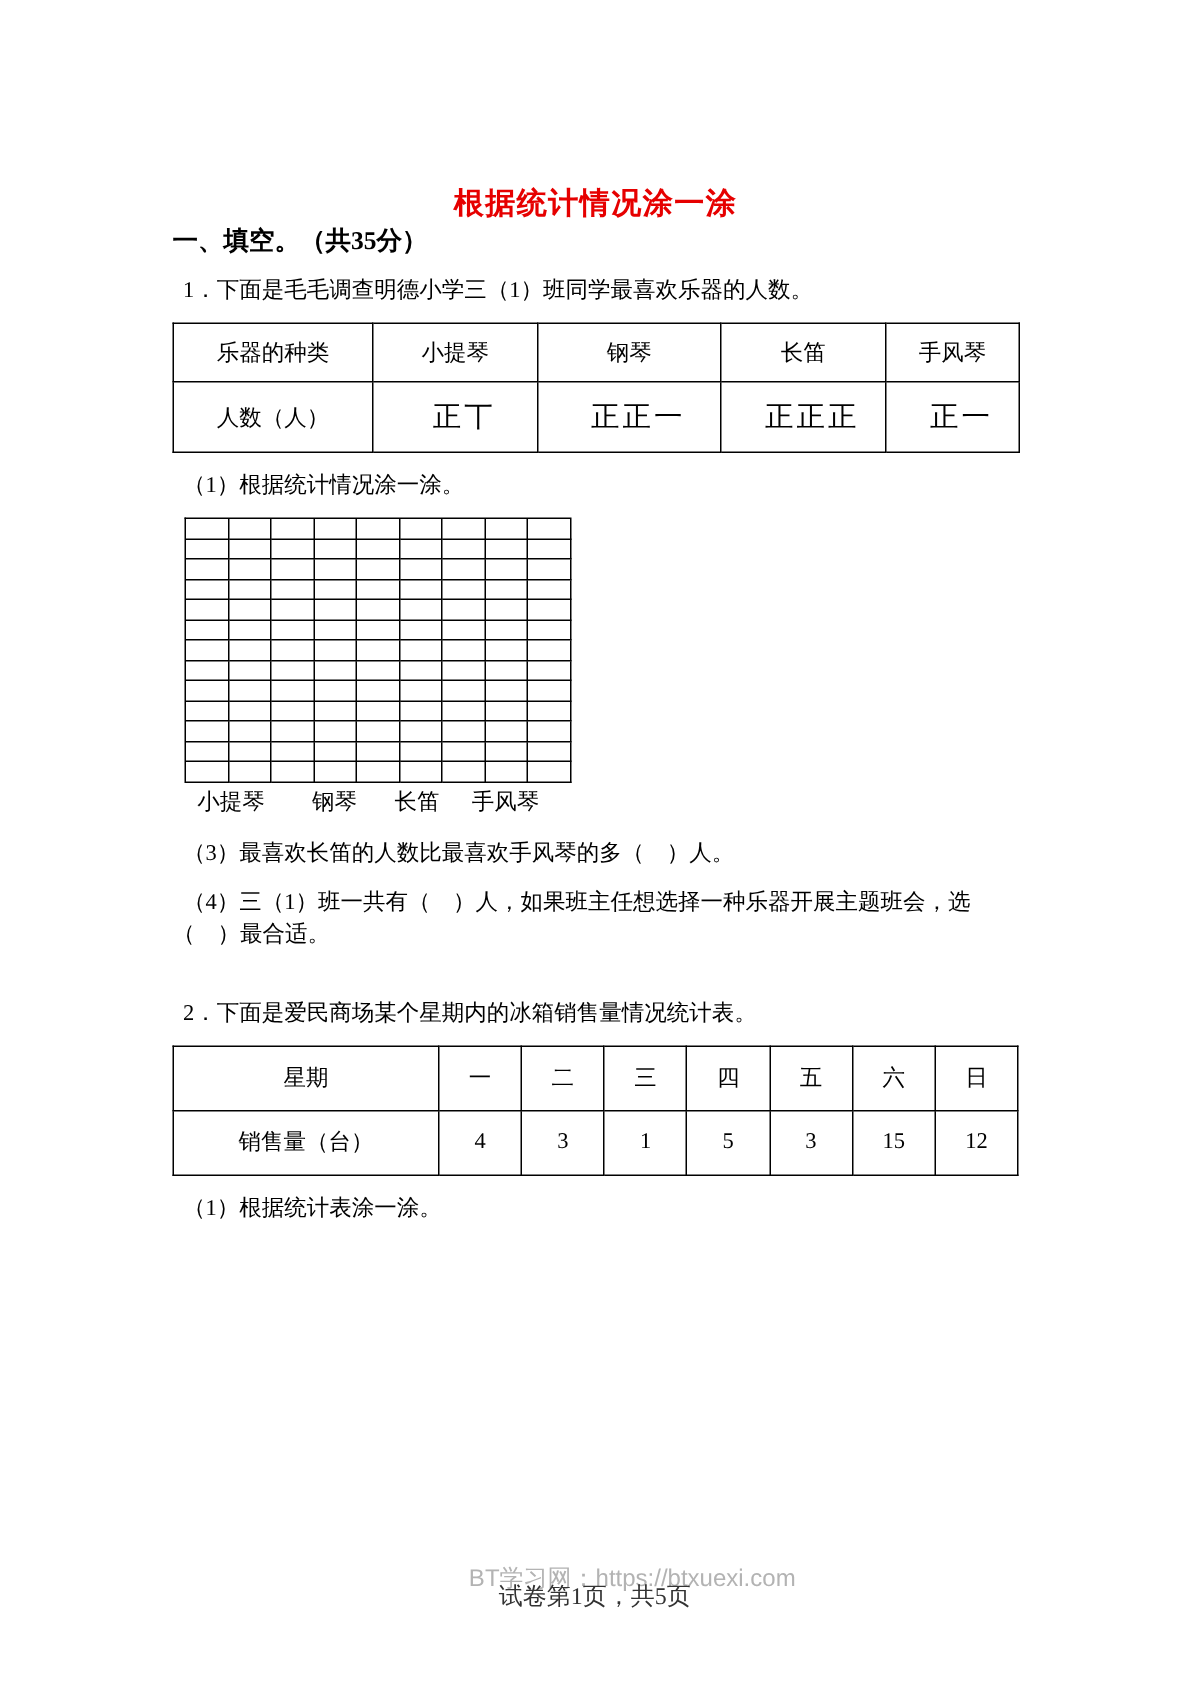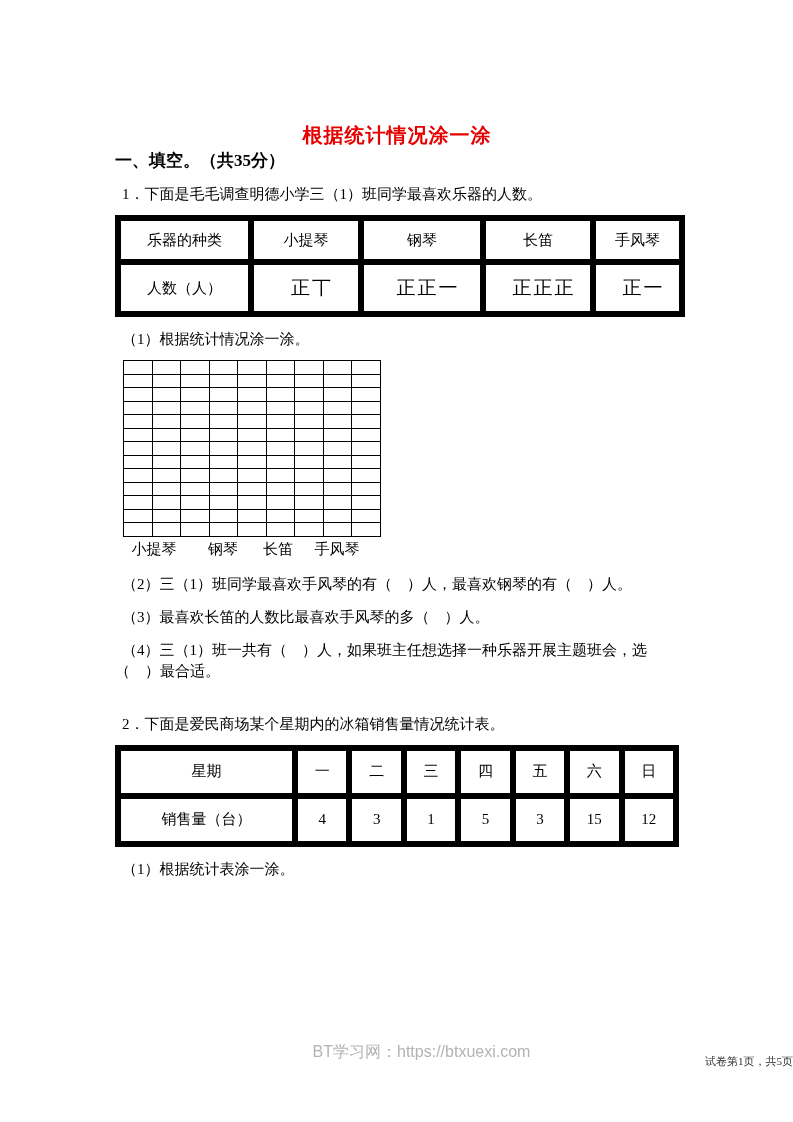--- a/index.html
+++ b/index.html
@@ -17,21 +17,21 @@
     font-size: 20px; font-weight: bold; text-align: center;
     color: #e60000;
     font-family: "Liberation Sans", "DejaVu Sans", sans-serif;
     letter-spacing: 1px;
   }
   .section-heading { font-size: 17px; font-weight: bold; }
 
   p.q { margin: 12px 0 0 0; font-size: 15px; line-height: 21px; text-indent: 7px; }
 
   table { border-collapse: collapse; width: 564px; margin-top: 10px; table-layout: fixed; }
-  td { border: 6px solid #000000; text-align: center; font-size: 15px; padding: 0; vertical-align: middle; }
+  td { border: 1px solid #000000; text-align: center; font-size: 15px; padding: 0; vertical-align: middle; }
   .t1 .hrow td { height: 38px; }
   .t1 .trow td { height: 46px; }
   .tally { font-size: 19px; letter-spacing: 2px; padding-left: 12px; }
   .t2 td { height: 42px; }
 
   .chart-grid {
     margin: 10px 0 0 8px; width: 257px;
     display: grid;
     border-left: 1px solid #000; border-top: 1px solid #000;
   }
@@ -41,21 +41,21 @@
   .chart-labels span { position: absolute; top: 0; transform: translateX(-50%); white-space: nowrap; }
 
   .watermark {
     position: absolute; left: 0; width: 100%; top: 1042px;
     text-align: center; font-size: 16px; color: #b3b3b3;
     font-family: "Liberation Sans", "DejaVu Sans", sans-serif;
     margin-left: 25px;
   }
   .page-footer {
     position: absolute; left: 0; width: 100%; top: 1054px;
-    text-align: right; font-size: 11px; color: #333;
+    text-align: center; font-size: 16px; color: #333;
   }
 </style>
 </head>
 <body>
 
 <div class="page">
 
   <div class="title">根据统计情况涂一涂</div>
 
   <div class="section-heading">一、填空。（共35分）</div>
@@ -210,21 +210,20 @@
       <div class="cell"></div>
     </div>
 
   <div class="chart-labels">
     <span style="left:31px">小提琴</span>
     <span style="left:100px">钢琴</span>
     <span style="left:155px">长笛</span>
     <span style="left:214px">手风琴</span>
   </div>
 
-  <p class="q">（2）三（1）班同学最喜欢手风琴的有（　）人，最喜欢钢琴的有（　）人。</p>
   <p class="q">（3）最喜欢长笛的人数比最喜欢手风琴的多（　）人。</p>
   <p class="q">（4）三（1）班一共有（　）人，如果班主任想选择一种乐器开展主题班会，选（　）最合适。</p>
 
   <p class="q" style="margin-top:32px">2．下面是爱民商场某个星期内的冰箱销售量情况统计表。</p>
 
   <table class="t2">
     <colgroup>
       <col style="width:177px">
         <col>
         <col>

